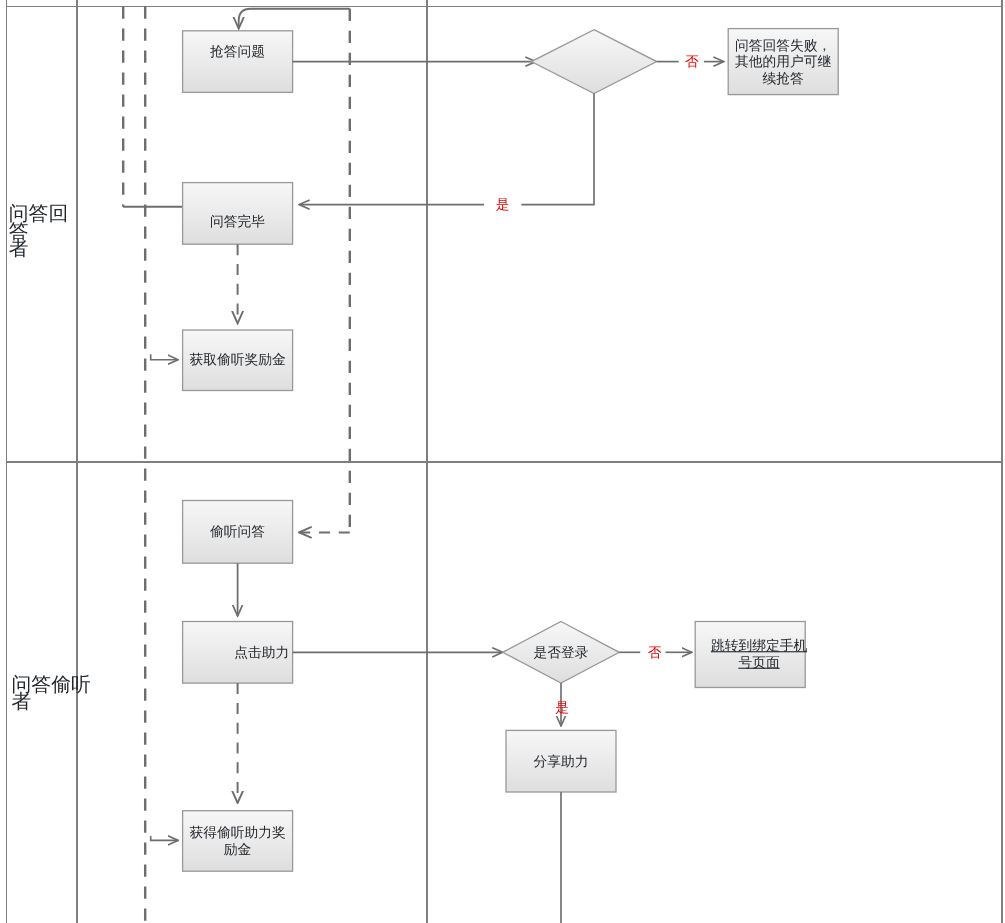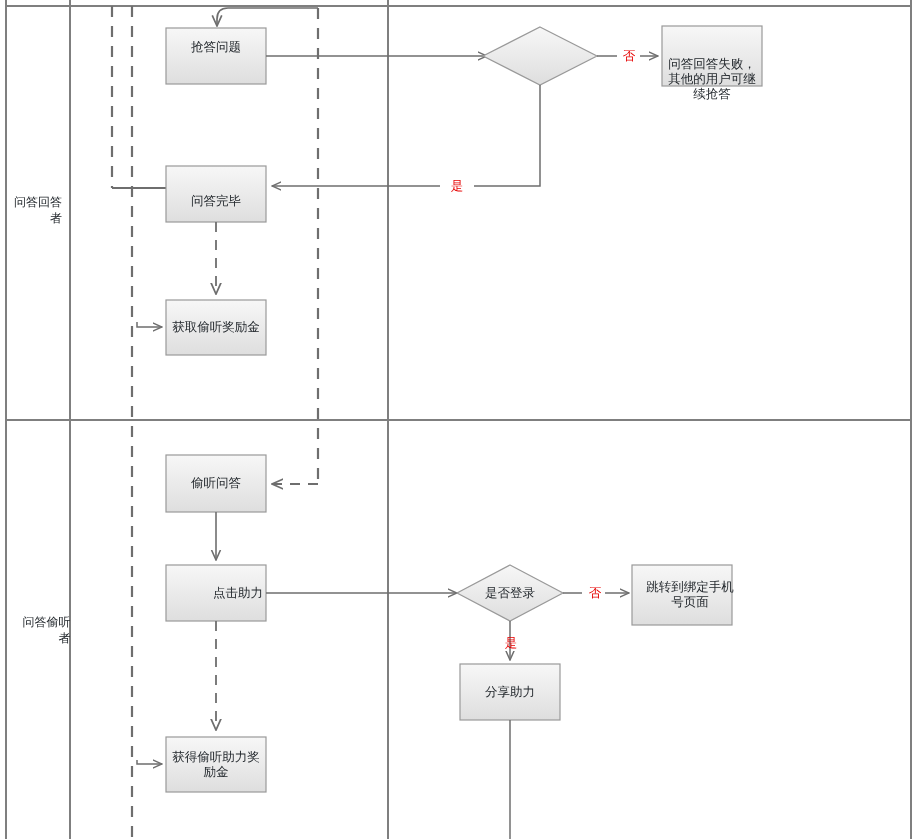--- a/index.html
+++ b/index.html
@@ -35,23 +35,23 @@
     font-size: 12.5px;
     line-height: 15px;
     pointer-events: none;
     box-sizing: border-box;
   }
   .lane-label {
     position: absolute;
     display: flex;
     align-items: center;
     justify-content: center;
-    text-align: right;
+    text-align: left;
     color: #23282d;
-    font-size: 12px;
+    font-size: 18px;
     line-height: 16px;
     box-sizing: border-box;
   }
   .edge-label {
     position: absolute;
     color: #e60000;
     font-size: 12.5px;
     line-height: 14px;
     text-align: center;
     white-space: nowrap;
@@ -187,21 +187,21 @@
       <div>问答偷听</div>
       <div>者</div>
     </div>
   </div>
 
   <div class="node-label" style="left:166px; top:28px; width:100px; height:39px;">
     <span>抢答问题</span>
   </div>
 
 
-  <div class="node-label" style="left:662px; top:26px; width:100px; height:60px;margin-top:23px;">
+  <div class="node-label" style="left:662px; top:26px; width:100px; height:60px;">
     <div>
       <div>问答回答失败，</div>
       <div>其他的用户可继</div>
       <div>续抢答</div>
     </div>
   </div>
 
   <div class="node-label" style="left:166px; top:166px; width:100px; height:70px;">
     <span>问答完毕</span>
   </div>
@@ -215,21 +215,21 @@
   </div>
 
   <div class="node-label" style="left:166px; top:565px; width:100px; height:56px;padding-left:44px;">
     <span>点击助力</span>
   </div>
 
   <div class="node-label" style="left:459px; top:565px; width:102px; height:56px;">
     <span>是否登录</span>
   </div>
 
-  <div class="node-label" style="left:632px; top:565px; width:116px; height:60px;">
+  <div class="node-label" style="left:632px; top:565px; width:116px; height:60px;text-decoration:underline;">
     <div>
       <div>跳转到绑定手机</div>
       <div>号页面</div>
     </div>
   </div>
 
   <div class="node-label" style="left:166px; top:737px; width:100px; height:55px;">
     <div>
       <div>获得偷听助力奖</div>
       <div>励金</div>

